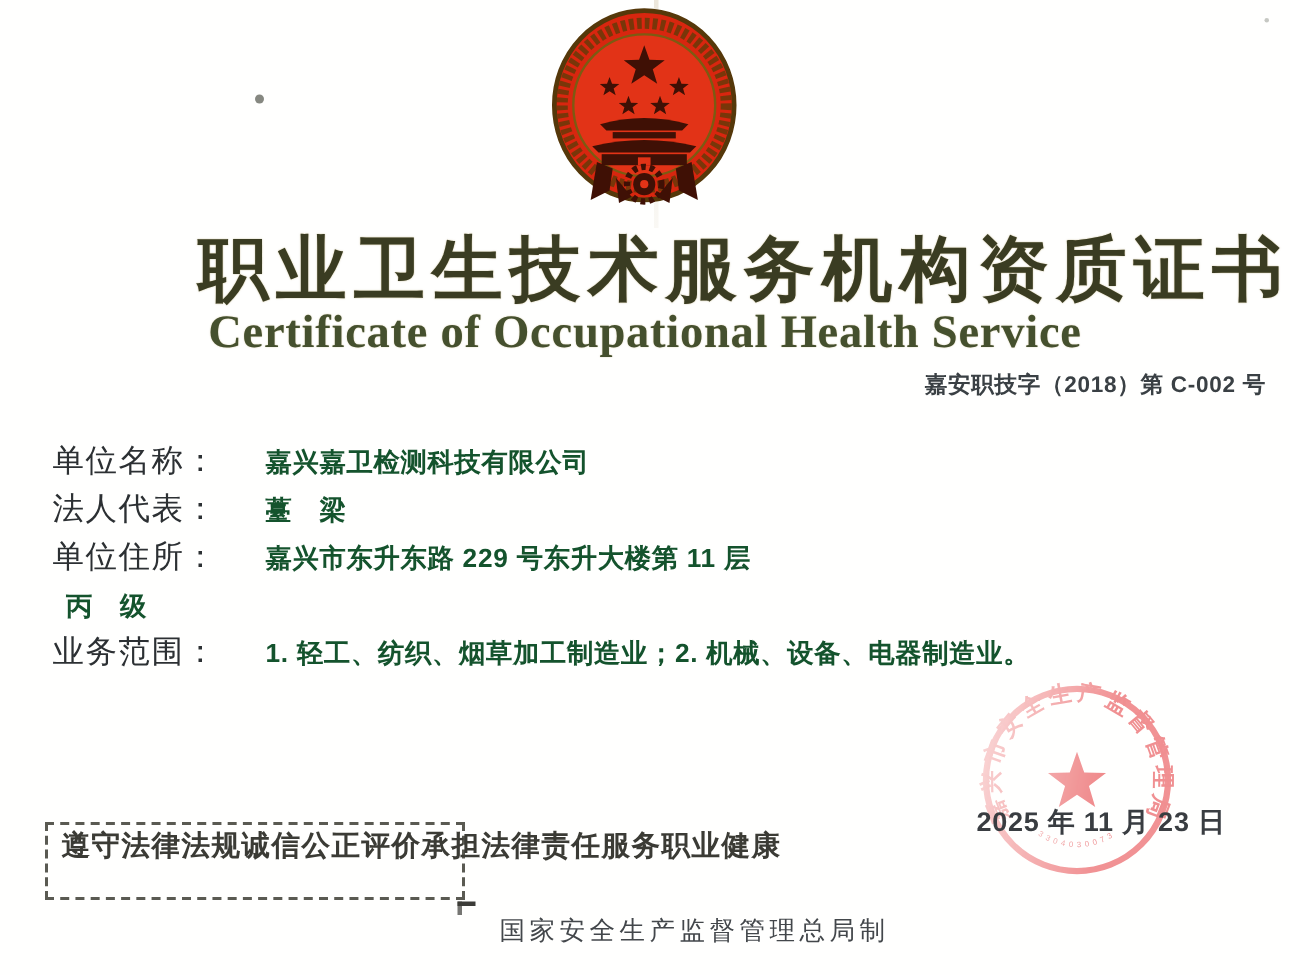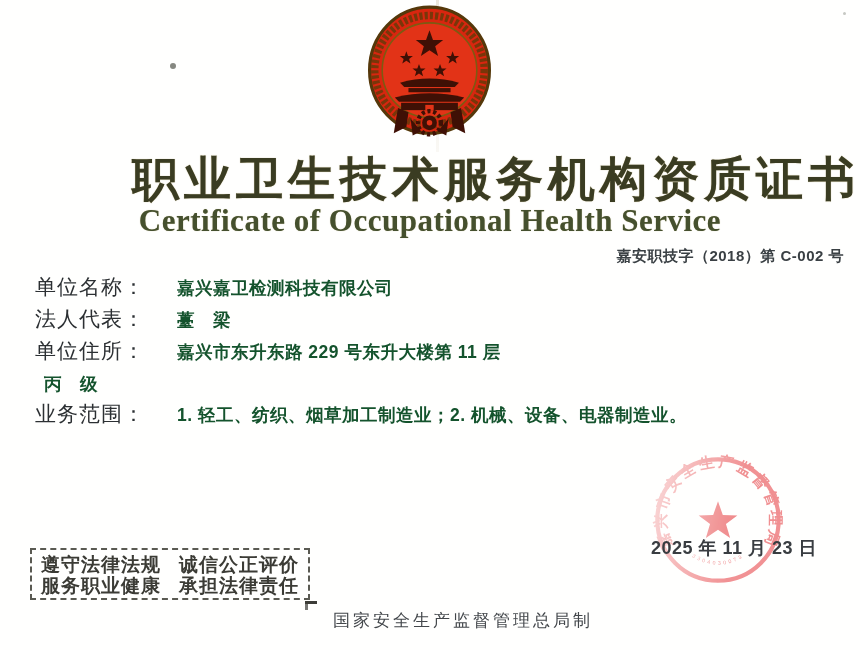--- a/index.html
+++ b/index.html
@@ -30,21 +30,21 @@
     position:absolute;left:0;right:0;top:203px;text-align:center;
     font-family:"Liberation Serif","DejaVu Serif",serif;font-weight:bold;
     font-size:31px;color:#45502e;letter-spacing:.5px;
     text-shadow:0 0 1px rgba(140,115,30,.4);
   }
   .certno{
     position:absolute;top:247px;right:16px;font-size:15px;color:#3a4044;
     font-weight:600;letter-spacing:.5px;
   }
 
-  .field-row{position:absolute;left:35px;display:flex;align-items:flex-start;white-space:nowrap;}
+  .field-row{position:absolute;left:35px;display:flex;align-items:flex-start;white-space:nowrap;margin-top:20px;}
   .field-label{
     width:133px;font-family:"Liberation Serif","DejaVu Serif",serif;
     font-size:21px;color:#2c3033;letter-spacing:1px;flex:0 0 auto;
   }
   .field-value{
     padding-top:3px;margin-left:9px;font-size:17.5px;font-weight:600;color:#14532d;
     letter-spacing:.5px;
   }
   .row-0{top:273px}.row-1{top:305px}.row-2{top:337px}.row-3{top:369px}.row-4{top:400px}
   .valid-row{top:479px}
@@ -53,21 +53,21 @@
     -webkit-mask-image:linear-gradient(100deg,rgba(0,0,0,.30) 0%,rgba(0,0,0,.75) 38%,#000 62%);
     mask-image:linear-gradient(100deg,rgba(0,0,0,.30) 0%,rgba(0,0,0,.75) 38%,#000 62%);
   }
   .issue-date{
     position:absolute;left:651px;top:536px;font-size:18px;color:#393d41;
     font-weight:600;letter-spacing:.5px;z-index:5;white-space:nowrap;
   }
 
   .pledge-box{
     position:absolute;left:30px;top:548px;width:258px;height:40px;
-    border:2px dashed #5a5a52;padding:4px 9px;display:flex;flex-direction:column;
+    border:2px dashed #5a5a52;padding:4px 9px;display:flex;flex-direction:row;
     justify-content:space-between;
   }
   .pledge-line{display:flex;justify-content:space-between;
     font-family:"Liberation Serif","DejaVu Serif",serif;font-weight:600;
     font-size:19px;line-height:21px;color:#3b3b35;letter-spacing:1px;white-space:nowrap;}
 
   .issuer{
     position:absolute;left:0;right:0;top:609px;text-align:center;padding-left:42px;
     font-size:17px;letter-spacing:3px;color:#43474b;font-weight:500;margin-left:24px;
   }
@@ -157,20 +157,20 @@
   </svg>
 
   <div class="issue-date">2025 年 11 月 23 日</div>
 
   <div class="pledge-box">
     <div class="pledge-line">
       <span>遵守法律法规</span>
       <span>诚信公正评价</span>
     </div>
     <div class="pledge-line">
+      <span>承担法律责任</span>
       <span>服务职业健康</span>
-      <span>承担法律责任</span>
     </div>
   </div>
 
   <div class="issuer">国家安全生产监督管理总局制</div>
 
 </div>
 
 </body></html>

